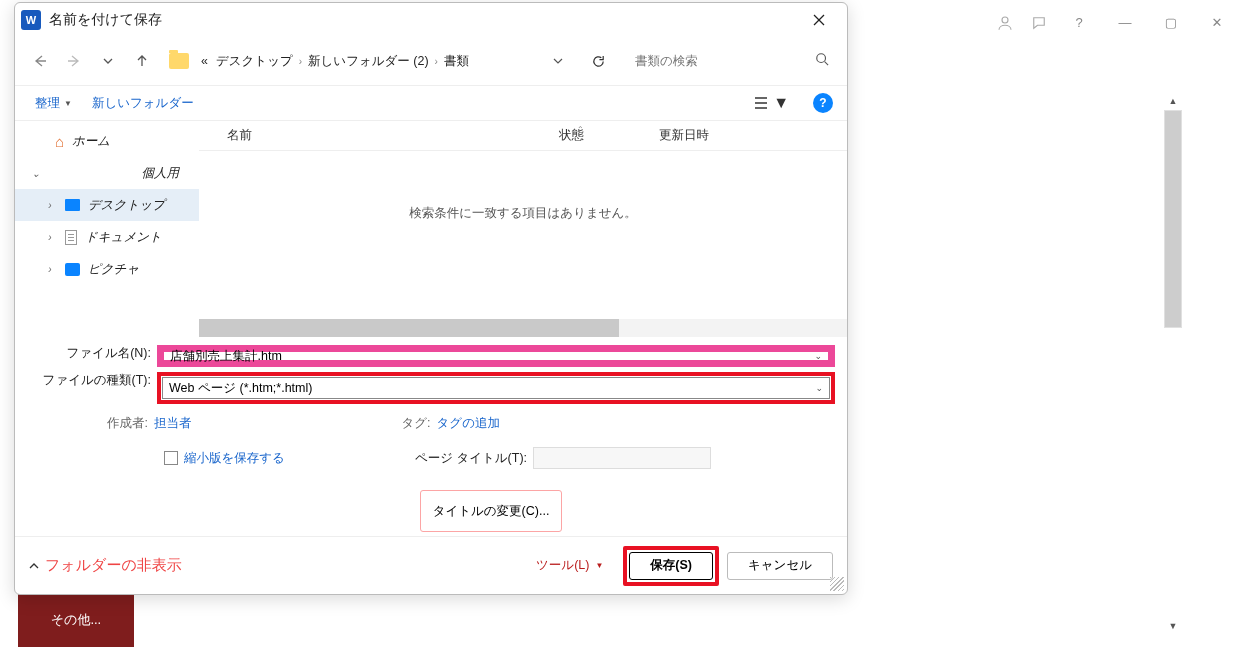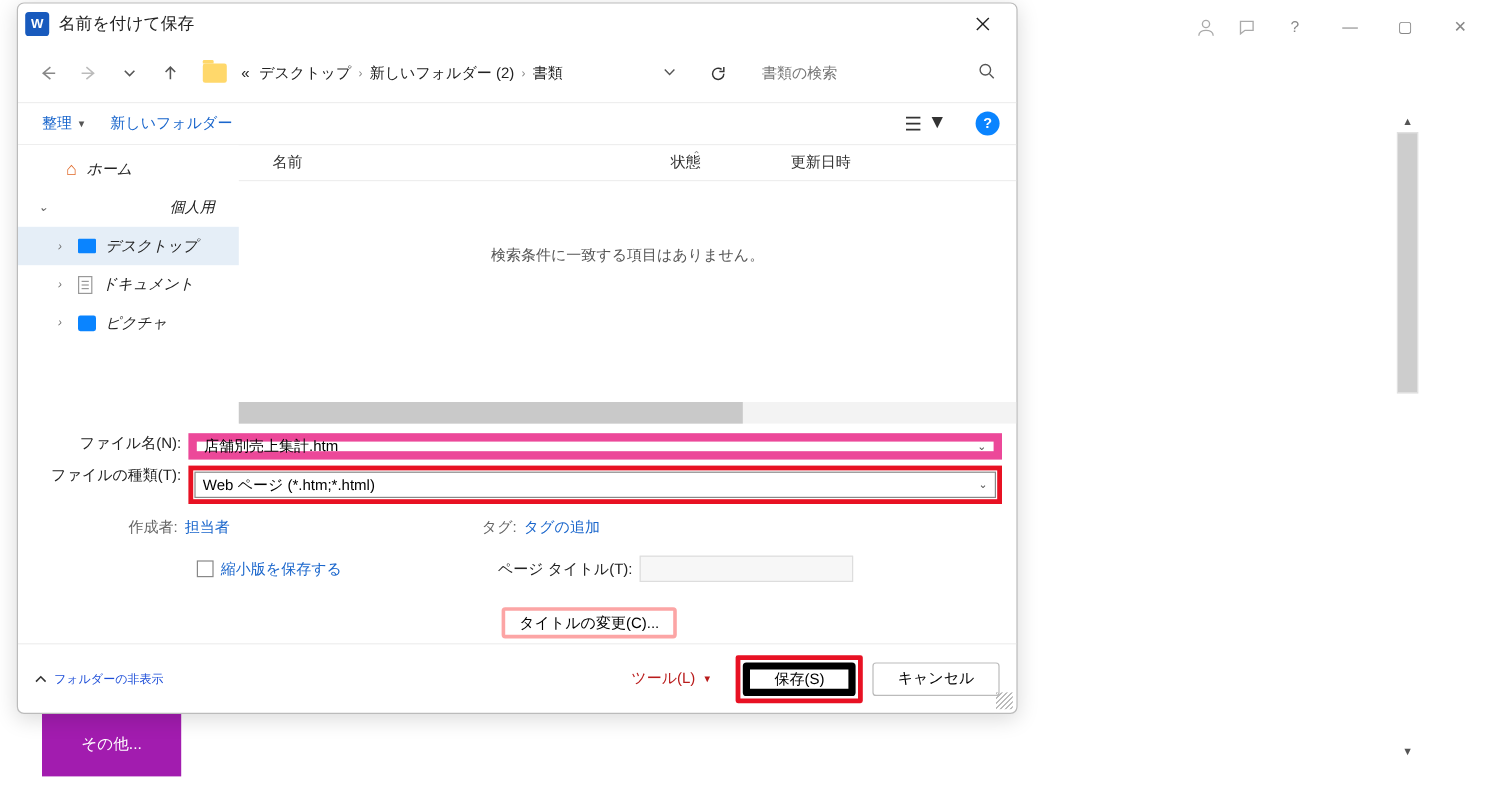--- a/index.html
+++ b/index.html
@@ -8,21 +8,21 @@
   
   .bg-titlebar { position: absolute; top: 0; right: 0; width: 390px; height: 45px; background: #fff; display: flex; align-items: center; justify-content: flex-end; gap: 0; }
   .bg-titlebar .tb-btn { width: 46px; height: 30px; display: flex; align-items: center; justify-content: center; color: #888; font-size: 13px; }
   .bg-titlebar .tb-icon { width: 34px; height: 30px; display: flex; align-items: center; justify-content: center; }
   .bg-titlebar svg { width: 18px; height: 18px; }
   .bg-scrollbar { position: absolute; right: 58px; top: 110px; width: 18px; height: 218px; background: #f0f0f0; border: 1px solid #e0e0e0; }
   .bg-scrollbar .thumb { background: #cdcdcd; height: 100%; width: 100%; }
   .bg-scrollbar .arrow-up, .bg-scrollbar .arrow-down { position: absolute; width: 18px; height: 18px; display:flex; align-items:center; justify-content:center; font-size:9px; color:#555; right:-1px;}
   .bg-scrollbar .arrow-up { top:-19px; }
   .bg-scroll-arrow-bottom { position:absolute; right:58px; bottom:30px; width:18px; height:18px; display:flex; align-items:center; justify-content:center; font-size:9px; color:#555; }
-  .bg-other-btn { position:absolute; left:18px; bottom:18px; width:116px; height:54px; background:#a21caf; color:#fff; display:flex; align-items:center; justify-content:center; font-size:13px;margin-left:17px; }
+  .bg-other-btn { position:absolute; left:18px; bottom:18px; width:116px; height:54px; background:#7f1d1d; color:#fff; display:flex; align-items:center; justify-content:center; font-size:13px; }
   
   
   .dialog { position:absolute; left:14px; top:2px; width:834px; height:593px; background:#fff; border:1px solid #bbb; border-radius:6px; box-shadow:0 4px 18px rgba(0,0,0,0.15); display:flex; flex-direction:column; overflow:hidden; }
   .dlg-title { height:34px; display:flex; align-items:center; padding:0 6px; }
   .dlg-title .word-icon { width:20px; height:20px; background:#185abd; color:#fff; font-size:11px; font-weight:bold; display:flex; align-items:center; justify-content:center; border-radius:3px; margin-right:8px; }
   .dlg-title .title-text { font-size:14px; color:#222; flex:1; }
   .dlg-title .close { width:44px; height:30px; display:flex; align-items:center; justify-content:center; }
   .dlg-title .close svg { width:12px; height:12px; }
   
   .dlg-nav { height:48px; display:flex; align-items:center; padding:0 10px; gap:4px; }
@@ -82,28 +82,28 @@
   .meta-row { display:flex; align-items:center; padding:6px 0 0 0; font-size:12.5px; }
   .meta-label { color:#666; margin-left:80px; margin-right:6px; }
   .meta-val { color:#1a66cc; }
   .meta-spacer { width:210px; display:inline-block; }
   .thumb-row { display:flex; align-items:center; padding:10px 0; }
   .chk { width:14px; height:14px; border:1px solid #888; margin-left:137px; margin-right:6px; }
   .chk-label { color:#1a66cc; font-size:12.5px; }
   .page-title-lbl { color:#222; margin-left:130px; margin-right:6px; }
   .page-title-field { flex:0 0 178px; height:22px; border:1px solid #ddd; background:#f7f7f7; }
   .change-title-row { display:flex; justify-content:center; margin-top:6px; margin-left:120px; }
-  .change-title-btn { height:26px; padding:0 12px; border:3px solid #fca5a5; background:#fff; font-size:12.5px; border-radius:3px; }
+  .change-title-btn { height:42px; padding:0 12px; border:1px solid #fca5a5; background:#fff; font-size:12.5px; border-radius:3px; }
   
   .dlg-footer { height:58px; display:flex; align-items:center; padding:0 14px; border-top:1px solid #eee; position:relative; }
-  .hide-folders { display:flex; align-items:center; gap:6px; font-size:10px; color:#1d4ed8;text-align:right; }
+  .hide-folders { display:flex; align-items:center; gap:6px; font-size:15px; color:#ef4444;text-align:right; }
   .footer-spacer { flex:1; }
   .tools-dd { font-size:12.5px; color:#b91c1c; margin-right:20px; display:flex; align-items:center; gap:6px; }
   .btn { height:28px; padding:0 20px; border:1px solid #bbb; background:#fff; font-size:12.5px; border-radius:3px; margin-left:8px; }
-  .btn.save { border:6px solid #000000; }
+  .btn.save { border:1px solid #000000;font-weight:bold; }
   .save-highlight { border:4px solid #e81123; padding:2px; border-radius:2px; }
   .resize-grip { position:absolute; right:3px; bottom:3px; width:14px; height:14px; background:repeating-linear-gradient(135deg,#bbb,#bbb 1px,transparent 1px,transparent 3px); }
 </style>
 </head>
 <body>
 
 <div class="bg-titlebar">
   <div class="tb-icon">
     <svg viewBox="0 0 24 24" fill="none" stroke="#aaa" stroke-width="1.5">
         <circle cx="12" cy="8" r="4"></circle>

